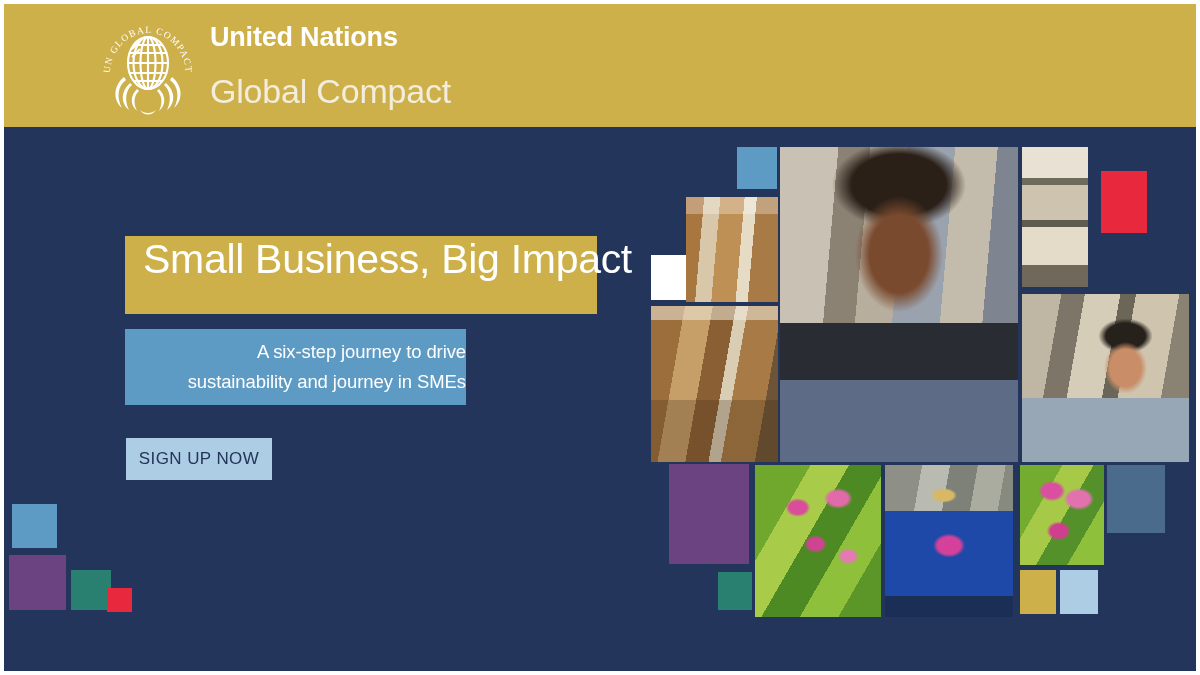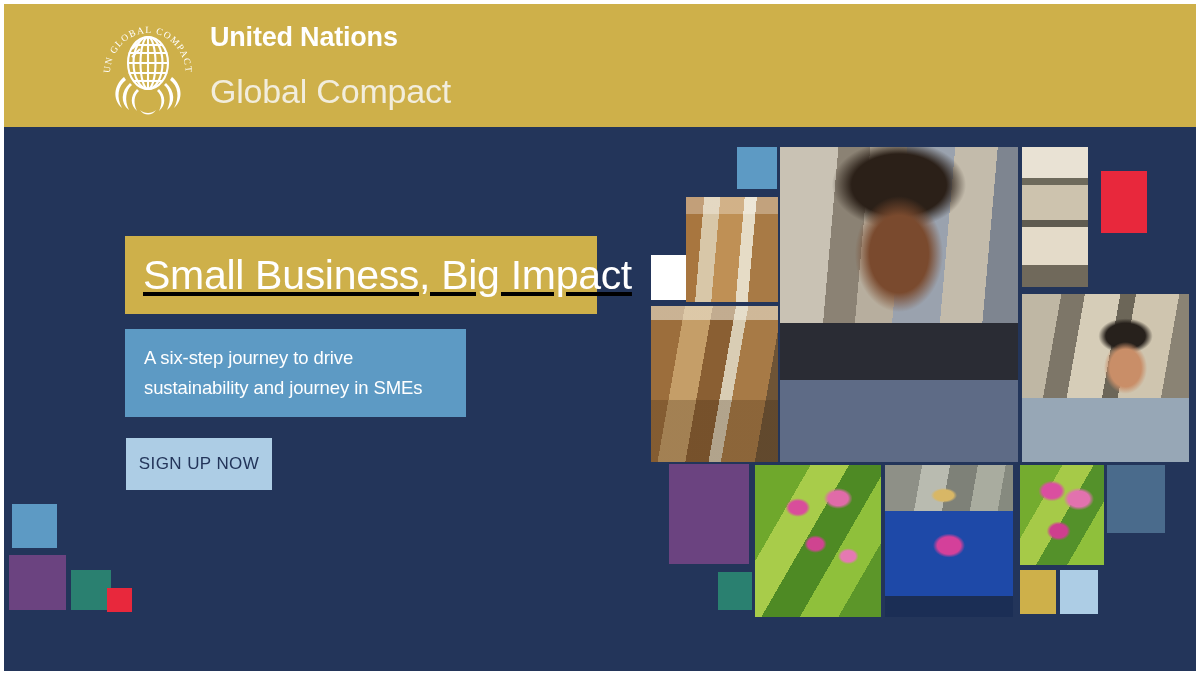--- a/index.html
+++ b/index.html
@@ -10,27 +10,27 @@
 
   
   .header{position:absolute;left:0;top:0;width:1192px;height:123px;background:#CEB04A;}
   .logo-lockup{position:absolute;left:96px;top:9px;height:106px;display:flex;align-items:center;gap:14px;}
   .emblem{width:96px;height:102px;flex:0 0 auto;}
   .wordmark{display:flex;flex-direction:column;justify-content:center;line-height:1;}
   .wm-1{font-size:27px;font-weight:bold;color:#ffffff;letter-spacing:-0.2px;margin-bottom:23px;}
   .wm-2{font-size:34px;font-weight:normal;color:#F2EDDC;letter-spacing:-0.2px;}
 
   
-  .headline-block{position:absolute;left:121px;top:232px;width:472px;height:78px;background:#CEB04A;display:flex;align-items:center;text-decoration:underline;}
+  .headline-block{position:absolute;left:121px;top:232px;width:472px;height:78px;background:#CEB04A;display:flex;}
   .headline{font-size:41px;color:#ffffff;padding-left:18px;letter-spacing:-0.3px;white-space:nowrap;}
 
-  .sub-block{position:absolute;left:121px;top:325px;width:341px;height:88px;background:#5D9AC4;display:flex;flex-direction:column;justify-content:center;}
+  .sub-block{position:absolute;left:121px;top:325px;width:341px;height:76px;background:#5D9AC4;display:flex;flex-direction:column;justify-content:center;text-align:right;}
   .sub-line{font-size:18.5px;color:#ffffff;padding-left:19px;line-height:1.62;letter-spacing:-0.1px;white-space:nowrap;}
 
-  .cta{position:absolute;left:122px;top:434px;width:146px;height:52px;background:#ADCDE5;border:0;padding:0;display:flex;align-items:center;justify-content:center;cursor:pointer;}
+  .cta{position:absolute;left:122px;top:434px;width:146px;height:42px;background:#ADCDE5;border:0;padding:0;display:flex;align-items:center;justify-content:center;cursor:pointer;}
   .cta span{font-size:17px;color:#23355A;letter-spacing:0.4px;}
 
   
   .sq{position:absolute;}
   .sq.blue-left   {left:8px;  top:500px; width:45px; height:44px; background:#5D9AC4;}
   .sq.purple-left {left:5px;  top:551px; width:57px; height:55px; background:#6B4380;}
   .sq.teal-left   {left:67px; top:566px; width:40px; height:40px; background:#2A8070;}
   .sq.red-left    {left:103px;top:584px; width:25px; height:24px; background:#E8283C;}
 
   .sq.blue-top    {left:733px;top:143px; width:40px; height:42px; background:#5D9AC4;}

